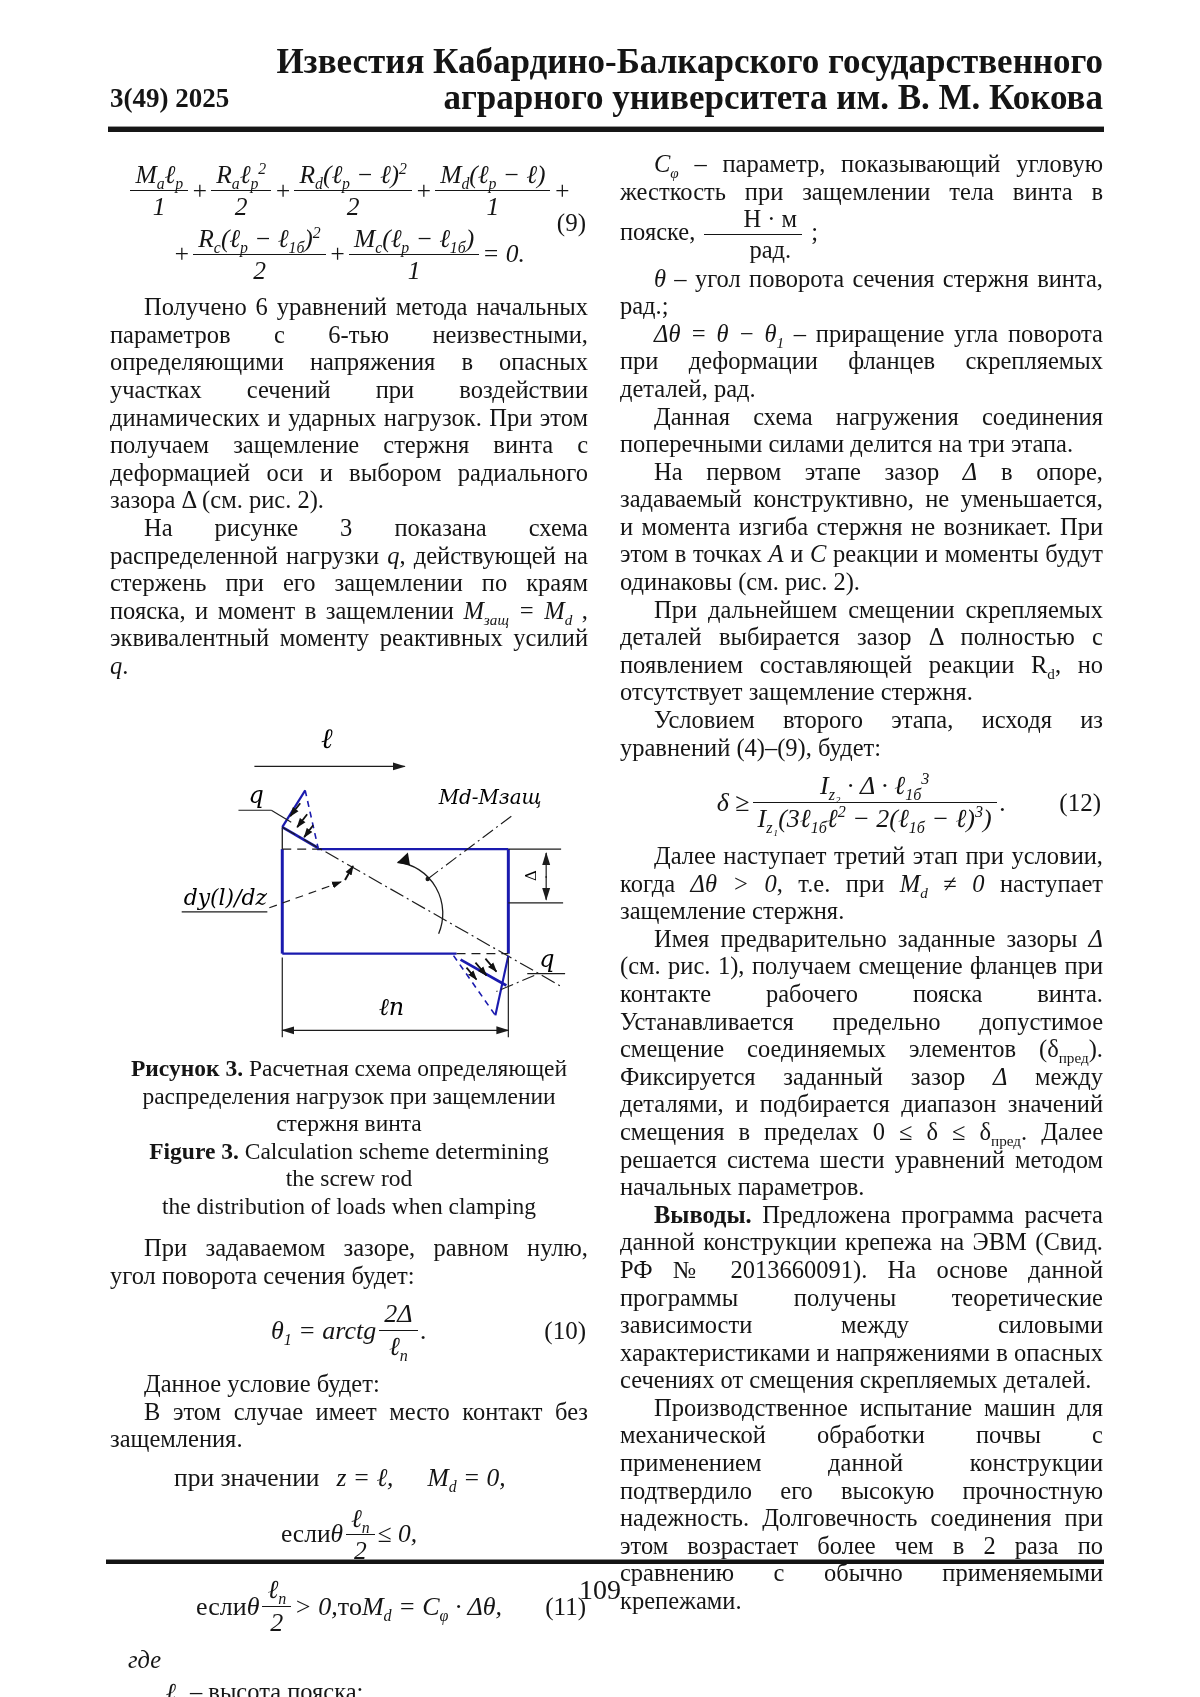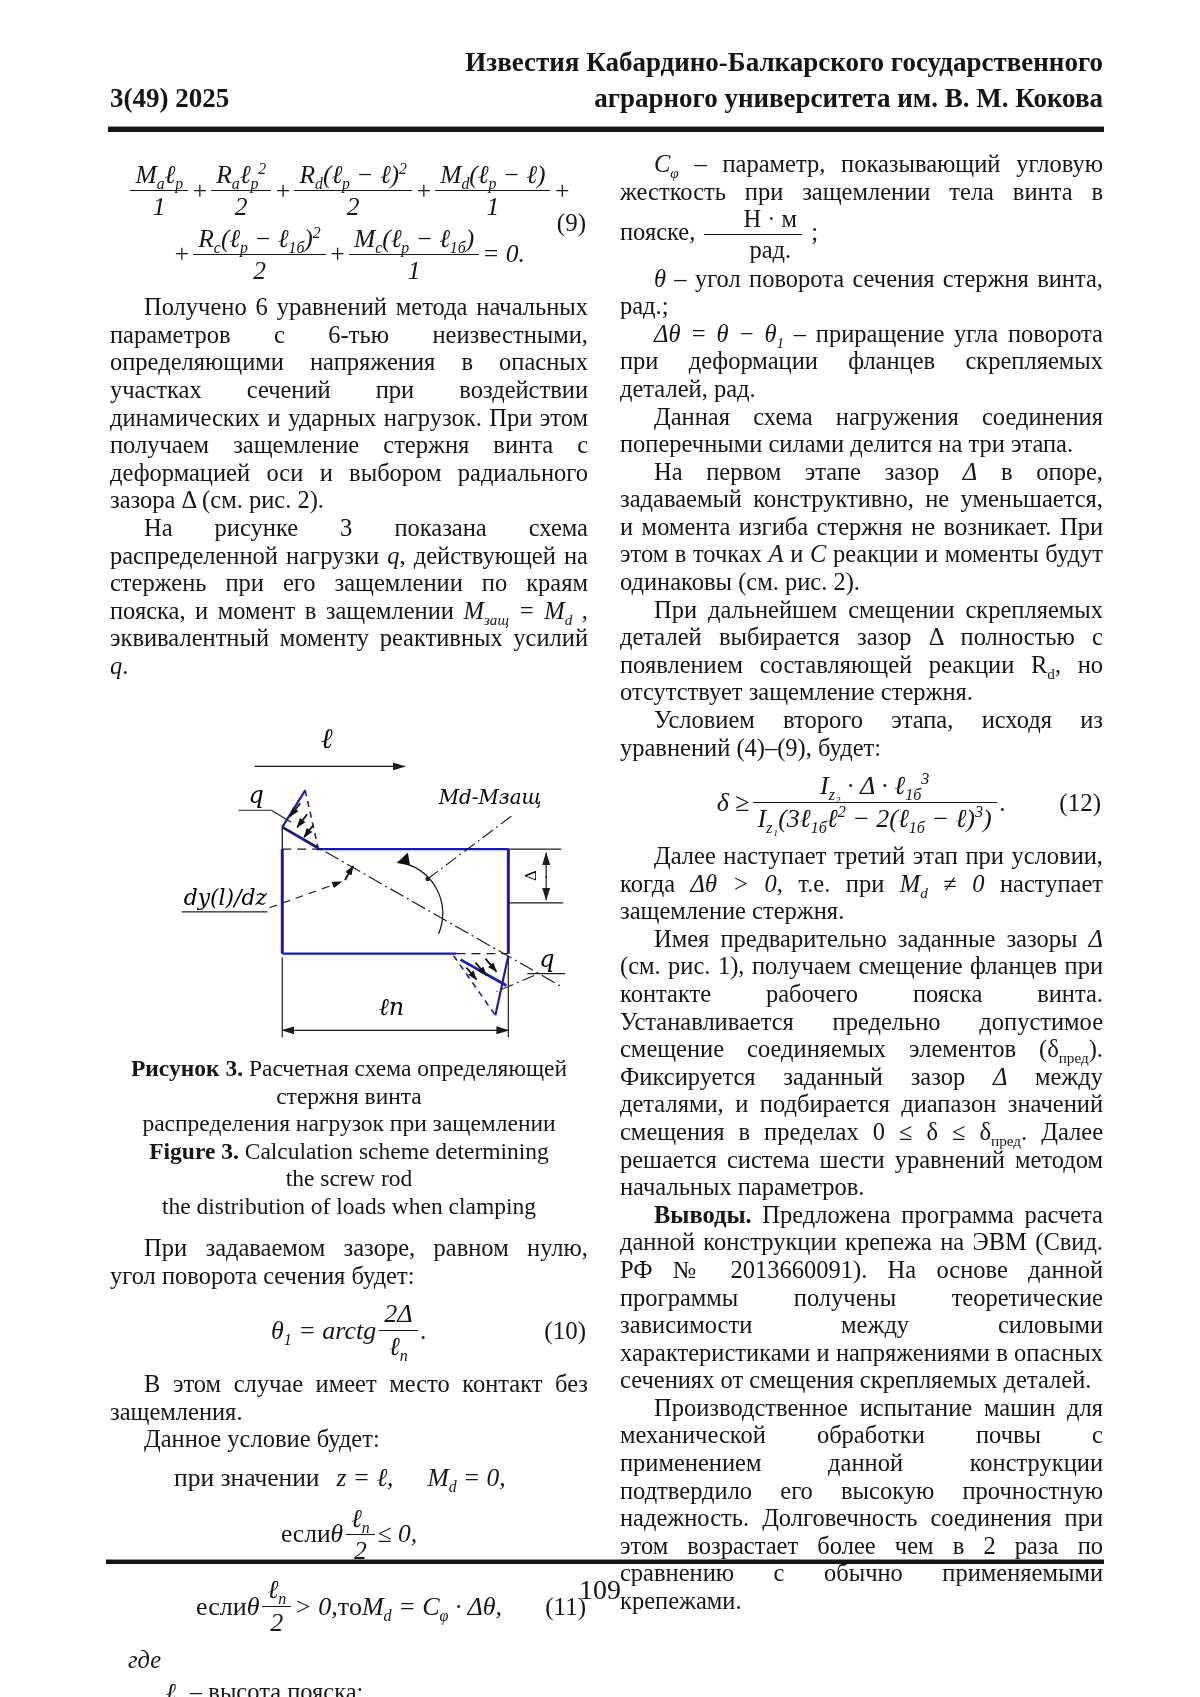--- a/index.html
+++ b/index.html
@@ -1,21 +1,21 @@
 <!DOCTYPE html>
 <html lang="ru"><head>
 <meta charset="utf-8">
 <style>
   html,body{margin:0;padding:0;background:#e8e8e8;}
   .page{position:relative;width:1200px;height:1697px;background:#ffffff;color:#151515;
         font-family:"Liberation Serif","DejaVu Serif",serif;overflow:hidden;}
   
   .header{position:absolute;left:110px;right:97px;top:44px;display:flex;align-items:flex-end;}
   .issue{font-weight:bold;font-size:27px;white-space:nowrap;padding-bottom:2px;}
-  .jtitle{flex:1;text-align:right;font-weight:bold;font-size:27px;line-height:36px;}
+  .jtitle{flex:1;text-align:right;font-weight:bold;font-size:35px;line-height:36px;}
   .rule-top{position:absolute;left:108px;right:96px;top:126px;height:5px;background:#161616;border-top:1px solid #9a9a9a;}
   
   .rule-bottom{position:absolute;left:106px;right:96px;top:1559px;height:4px;background:#141414;border-top:1px solid #8d8d8d;}
   .pageno{position:absolute;left:0;right:0;top:1574px;text-align:center;font-size:28px;}
   
   .content{position:absolute;left:110px;top:150px;width:993px;display:flex;gap:32px;align-items:flex-start;}
   .col{width:478px;font-size:24.5px;line-height:27.6px;}
   .col-r{width:483px;}
   .p{text-align:justify;text-indent:34px;margin:0;}
   .noind{text-indent:0;}
@@ -187,43 +187,43 @@
             <line x1="173" y1="272" x2="173" y2="352" stroke="#1c1c1c" stroke-width="1.2"></line>
             <line x1="400" y1="272" x2="400" y2="352" stroke="#1c1c1c" stroke-width="1.2"></line>
             <line x1="173" y1="345" x2="400" y2="345" stroke="#1c1c1c" stroke-width="1.2" marker-start="url(#ars)" marker-end="url(#ar)"></line>
             <text x="270" y="330" font-size="24" font-style="italic">ℓn</text>
           </g>
         </svg>
       </div>
 
       <div class="caption">
         <div><b>Рисунок 3.</b><span> Расчетная схема определяющей</span></div>
+        <div>распределения нагрузок при защемлении</div>
         <div>стержня винта</div>
-        <div>распределения нагрузок при защемлении</div>
         <div><b>Figure 3.</b><span> Calculation scheme determining</span></div>
         <div>the screw rod</div>
         <div>the distribution of loads when clamping</div>
       </div>
 
       <p class="p">При задаваемом зазоре, равном нулю, угол поворота сечения будет:</p>
 
       <div class="eqwrap">
         <div class="disp">
             <span class="mi">θ<sub>1</sub> = arctg </span>
             <span class="frac">
               <span class="num">2Δ</span>
               <span class="den">ℓ<sub>n</sub></span>
             </span>
             <span class="mi">.</span>
           </div>
         <span class="eqnum">(10)</span>
       </div>
 
+      <p class="p">Данное условие будет:</p>
       <p class="p">В этом случае имеет место контакт без защемления.</p>
-      <p class="p">Данное условие будет:</p>
 
       <div class="eqrow cond-left m8">
           <span class="mrm">при значении  </span>
           <span class="mi">z = ℓ,</span>
           <span class="mrm">   </span>
           <span class="mi">M<sub>d</sub> = 0,</span>
         </div>
       <div class="eqrow m8">
           <span class="mrm">если  </span>
           <span class="mi">θ</span>

